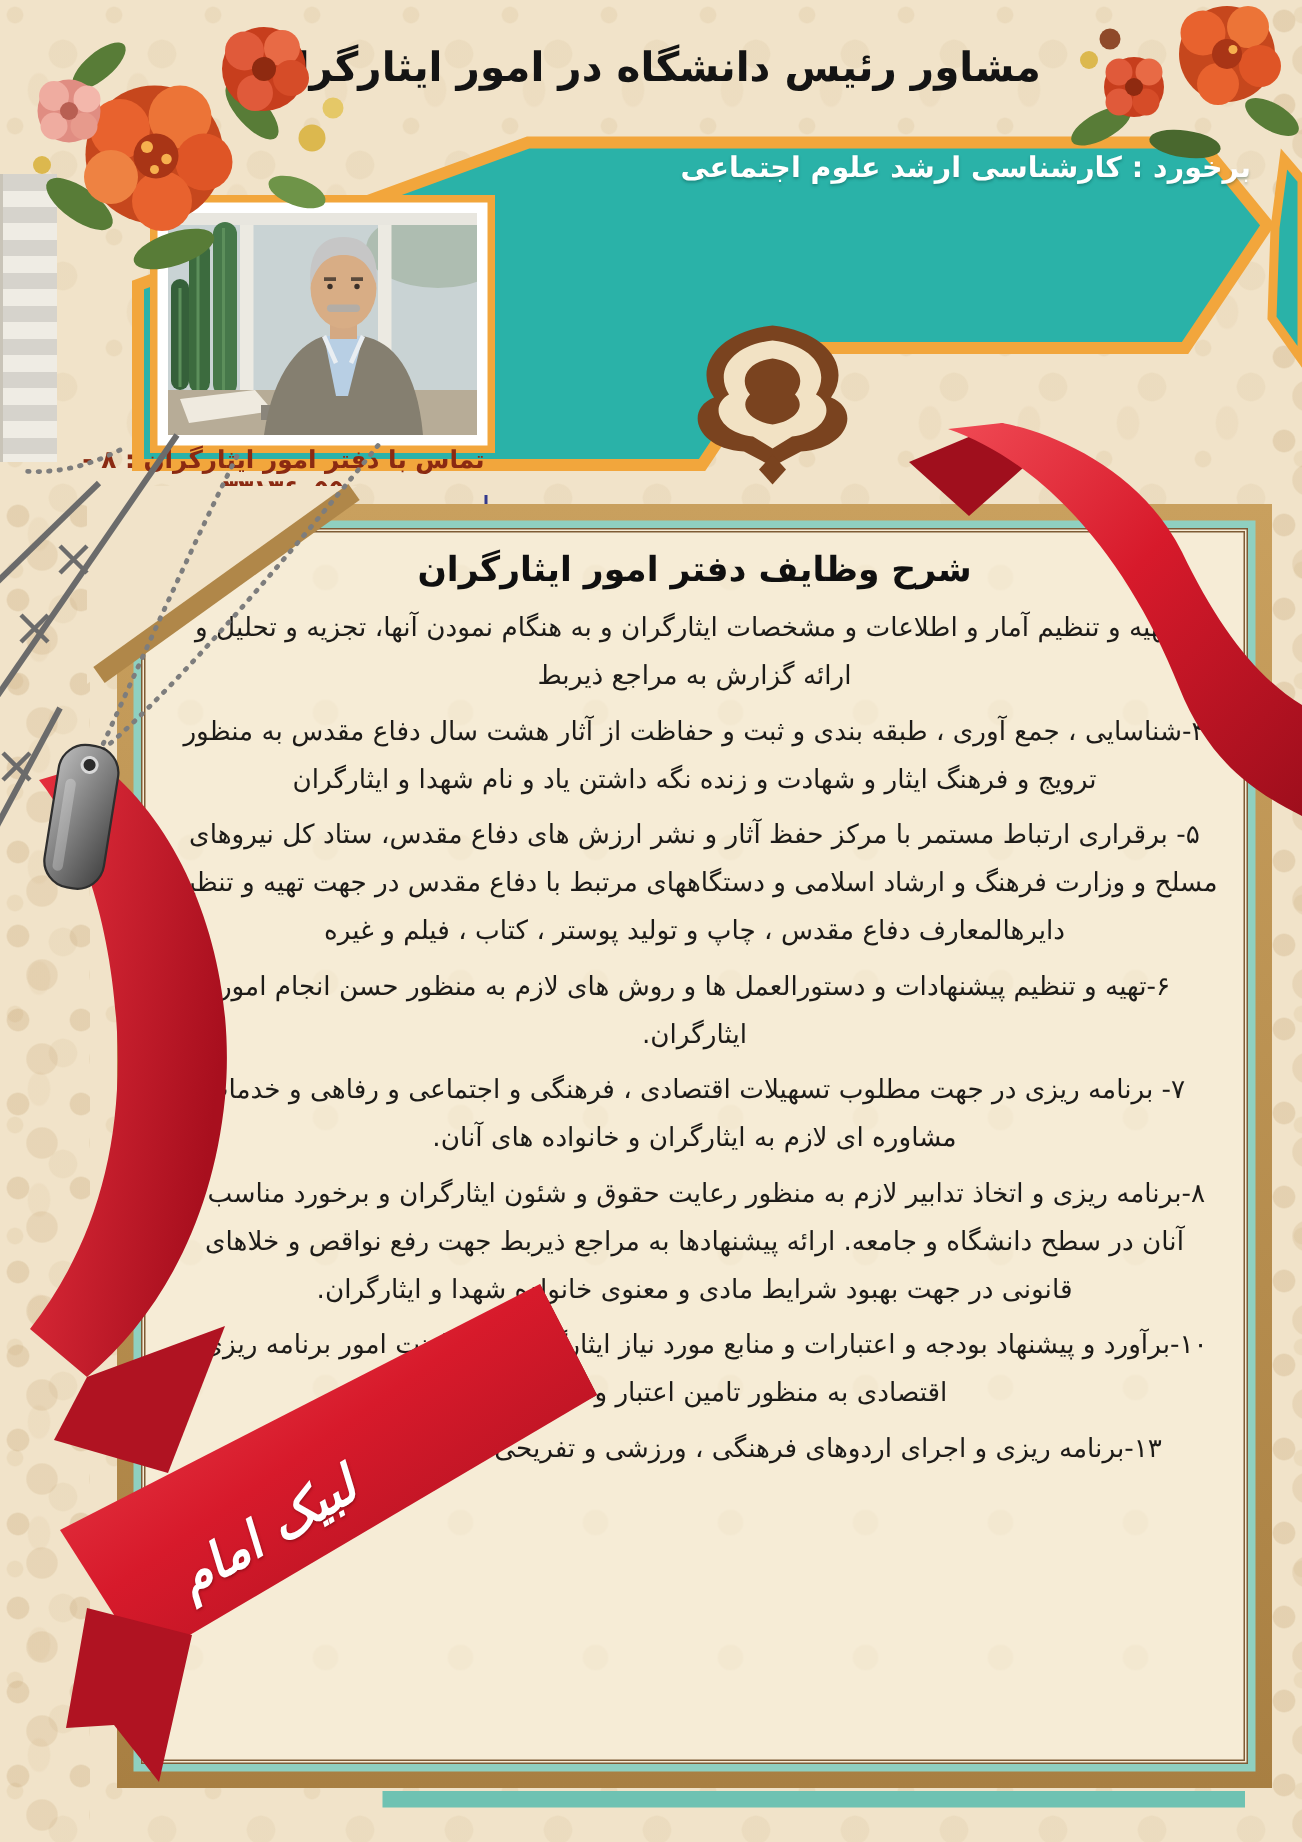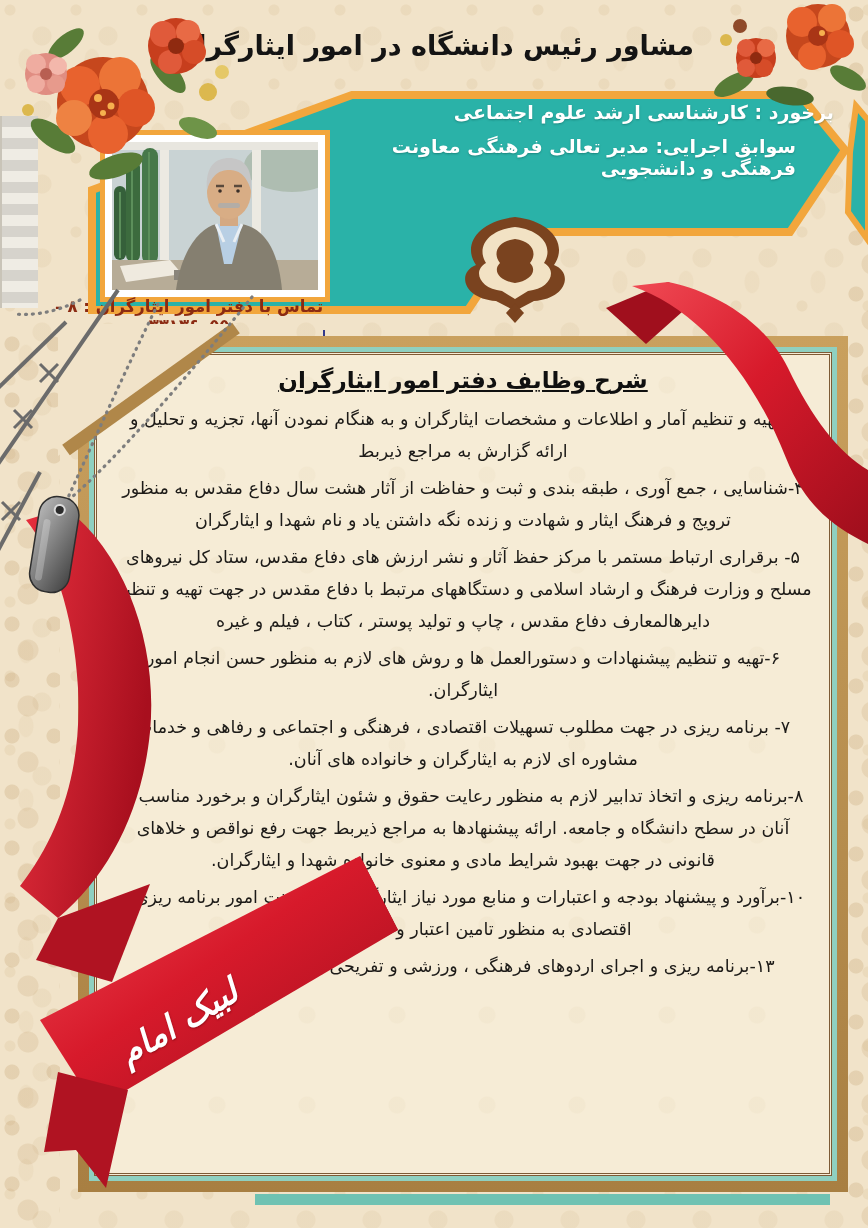--- a/index.html
+++ b/index.html
@@ -51,21 +51,21 @@
     left:78px;top:336px;width:770px;height:856px;z-index:3;box-sizing:border-box;
     background:linear-gradient(180deg,#c9a05e,#a87f42);padding:11px;
   }
   .frame-teal{background:#8fd0c0;height:100%;box-sizing:border-box;padding:5px;}
   .frame-inner{
     background:#f6ecd6;height:100%;box-sizing:border-box;
     border:3px double #7d5b35;padding:6px 16px;overflow:hidden;
     background-image:radial-gradient(circle at 30px 30px, rgba(190,155,100,.05) 8px, transparent 9px);
     background-size:90px 90px;
   }
-  .duty-heading{margin:6px 0 10px;text-align:center;font-size:23px;font-weight:bold;color:#101010;text-decoration:underline;}
+  .duty-heading{margin:6px 0 10px;text-align:center;font-size:23px;font-weight:bold;color:#101010;}
   .duty{margin:0 0 5px;text-align:center;font-size:17.5px;line-height:32px;color:#1d1b18;}
   .teal-shadow{left:255px;top:1194px;width:575px;height:11px;background:#6fc2b2;z-index:2;}
   .deco-over{left:0;top:0;z-index:8;pointer-events:none;}
   .metal{left:0;top:0;z-index:9;pointer-events:none;}
   .calligraphy{
     left:58px;top:1002px;width:240px;z-index:10;text-align:center;
     transform:rotate(-31deg);color:#ffffff;font-size:34px;font-weight:bold;font-style:italic;
     text-shadow:0 1px 2px rgba(90,0,8,.5);letter-spacing:2px;pointer-events:none;
   }
   .flowers{z-index:10;pointer-events:none;}
@@ -101,24 +101,20 @@
       <path d="M36,0 L36,6 M36,30 L36,36" stroke="#343a8c" stroke-width="2"></path>
     </g>
   </svg>
 
   <div class="abs banner-text">
     <div class="banner-line1">
       <span>
         <span>برخورد :</span>
         <span>کارشناسی ارشد علوم اجتماعی</span>
       </span>
-    </div>
-    <div class="banner-line3">
-      <span>سوابق اجرایی:</span>
-      <span>مدیر تعالی فرهنگی معاونت فرهنگی و دانشجویی</span>
     </div>
   </div>
 
   <div class="abs photo-frame">
     <svg width="206" height="148" viewBox="0 0 206 148" preserveAspectRatio="none">
       <rect width="206" height="148" fill="#c9d3d4"></rect>
       <ellipse cx="180" cy="24" rx="48" ry="26" fill="rgba(122,150,112,.35)"></ellipse>
       <rect x="48" y="0" width="9" height="120" fill="#eceae2"></rect>
       <rect x="140" y="0" width="9" height="120" fill="#eceae2"></rect>
       <rect x="0" y="0" width="206" height="8" fill="#e8e6df"></rect>

